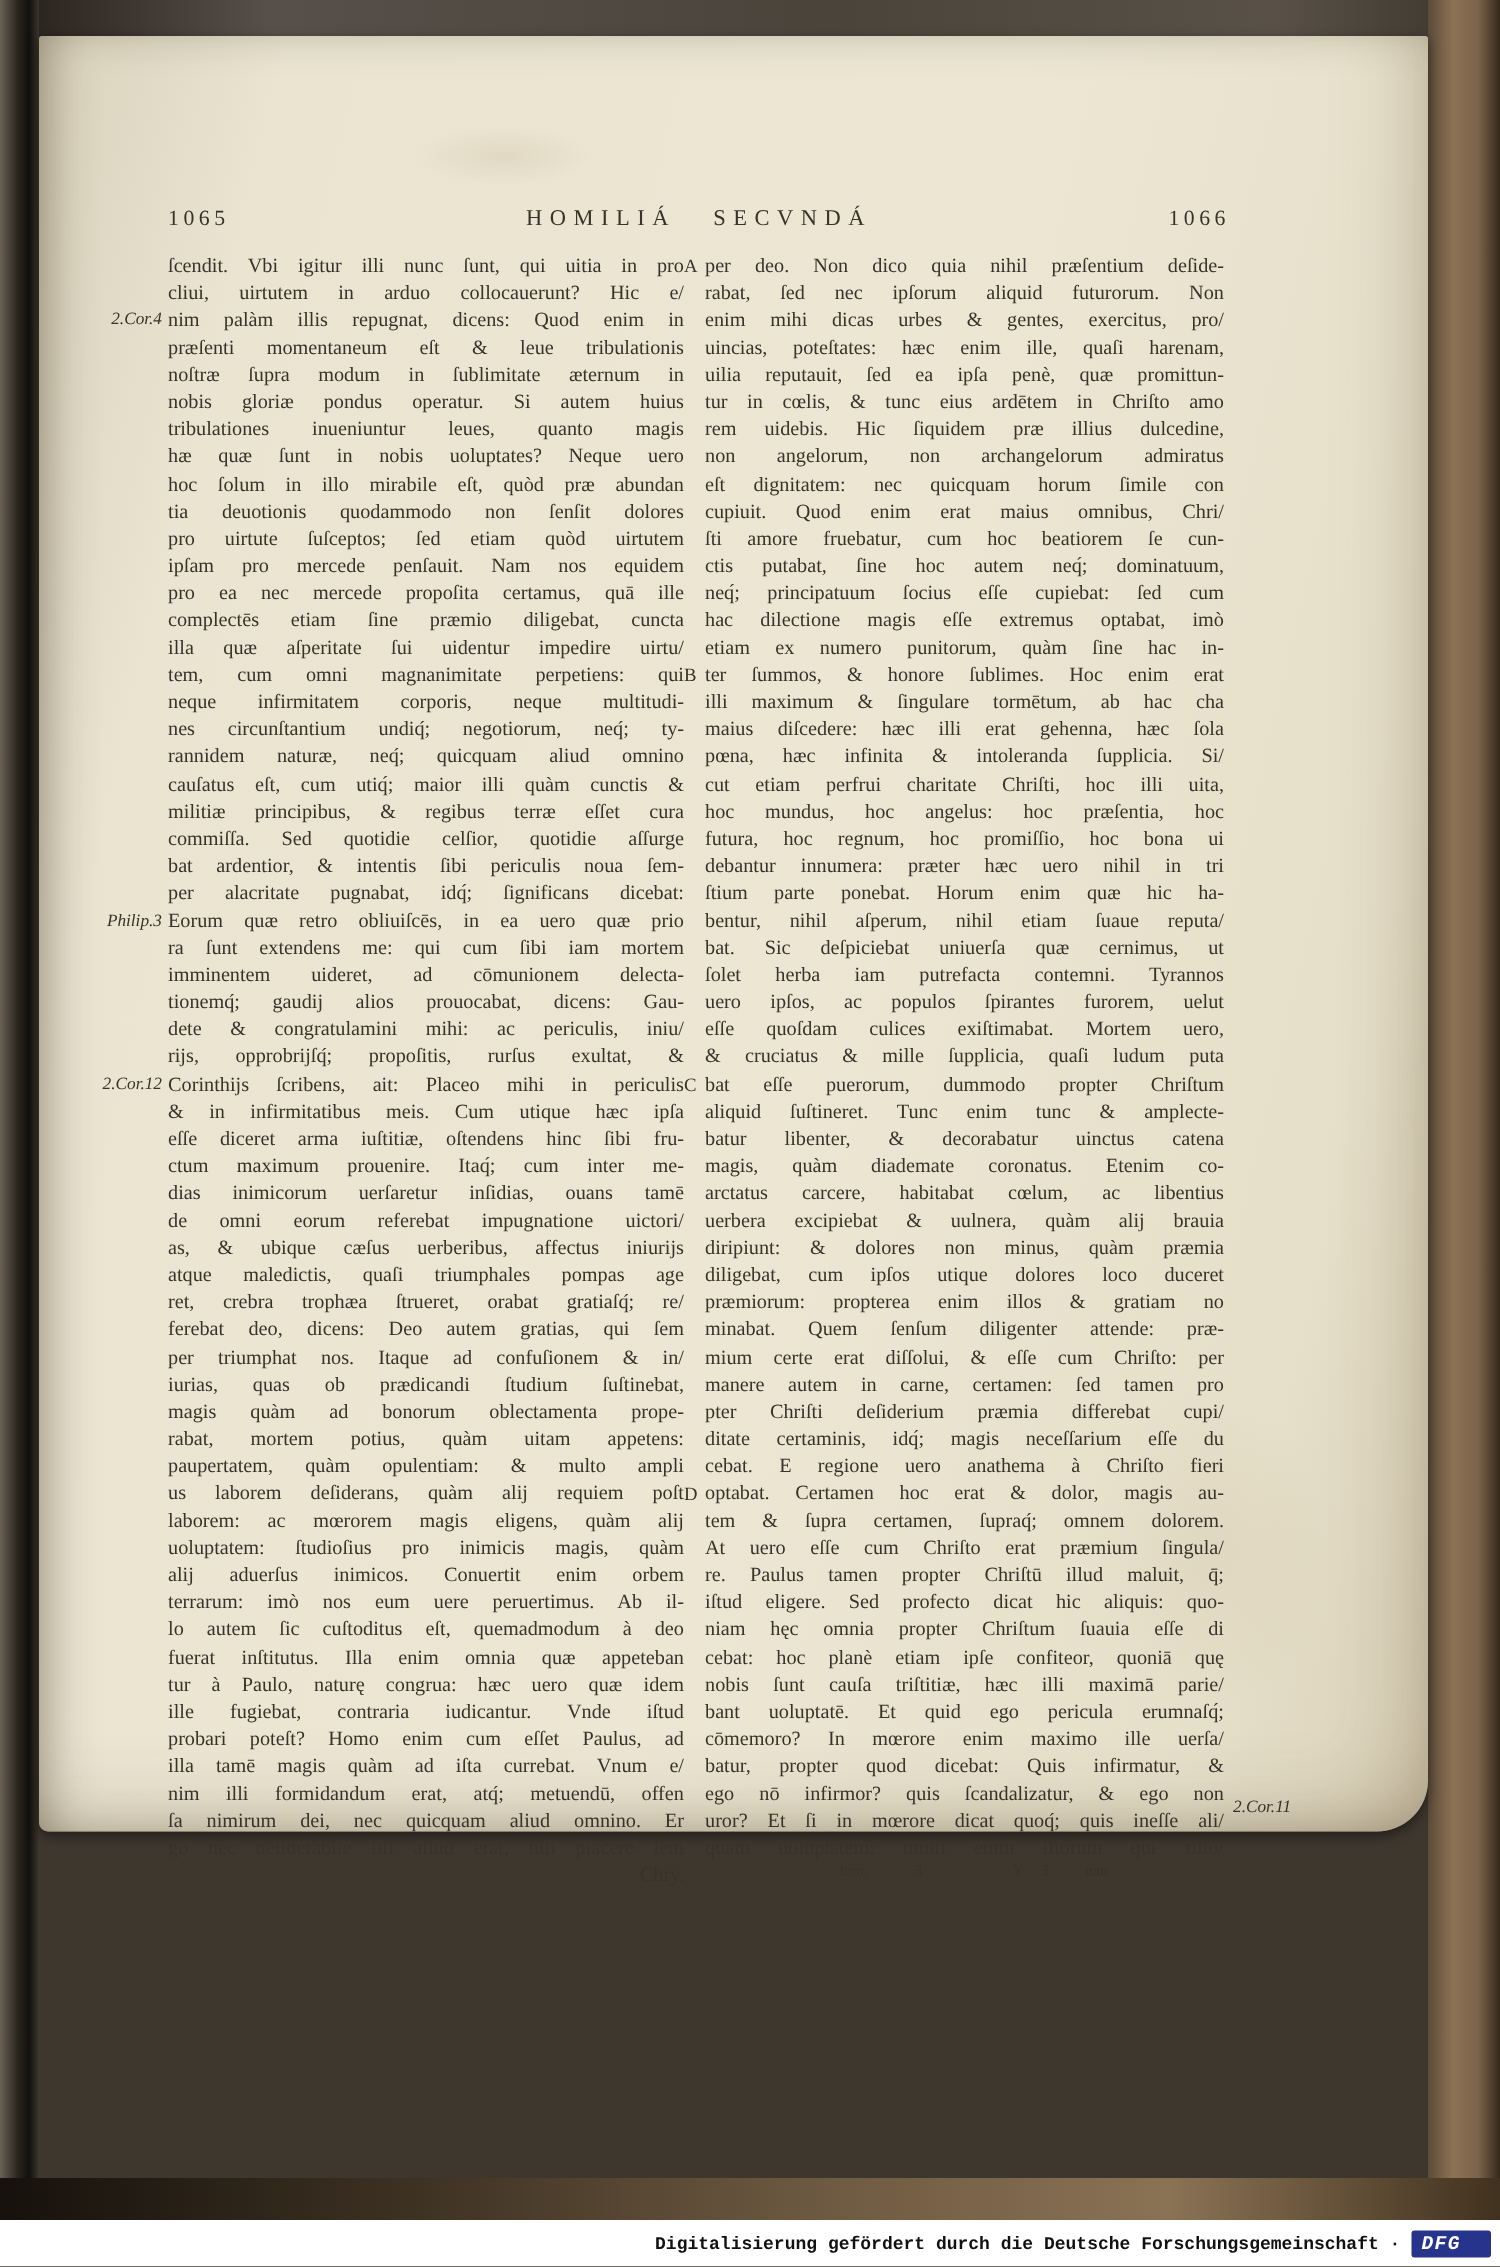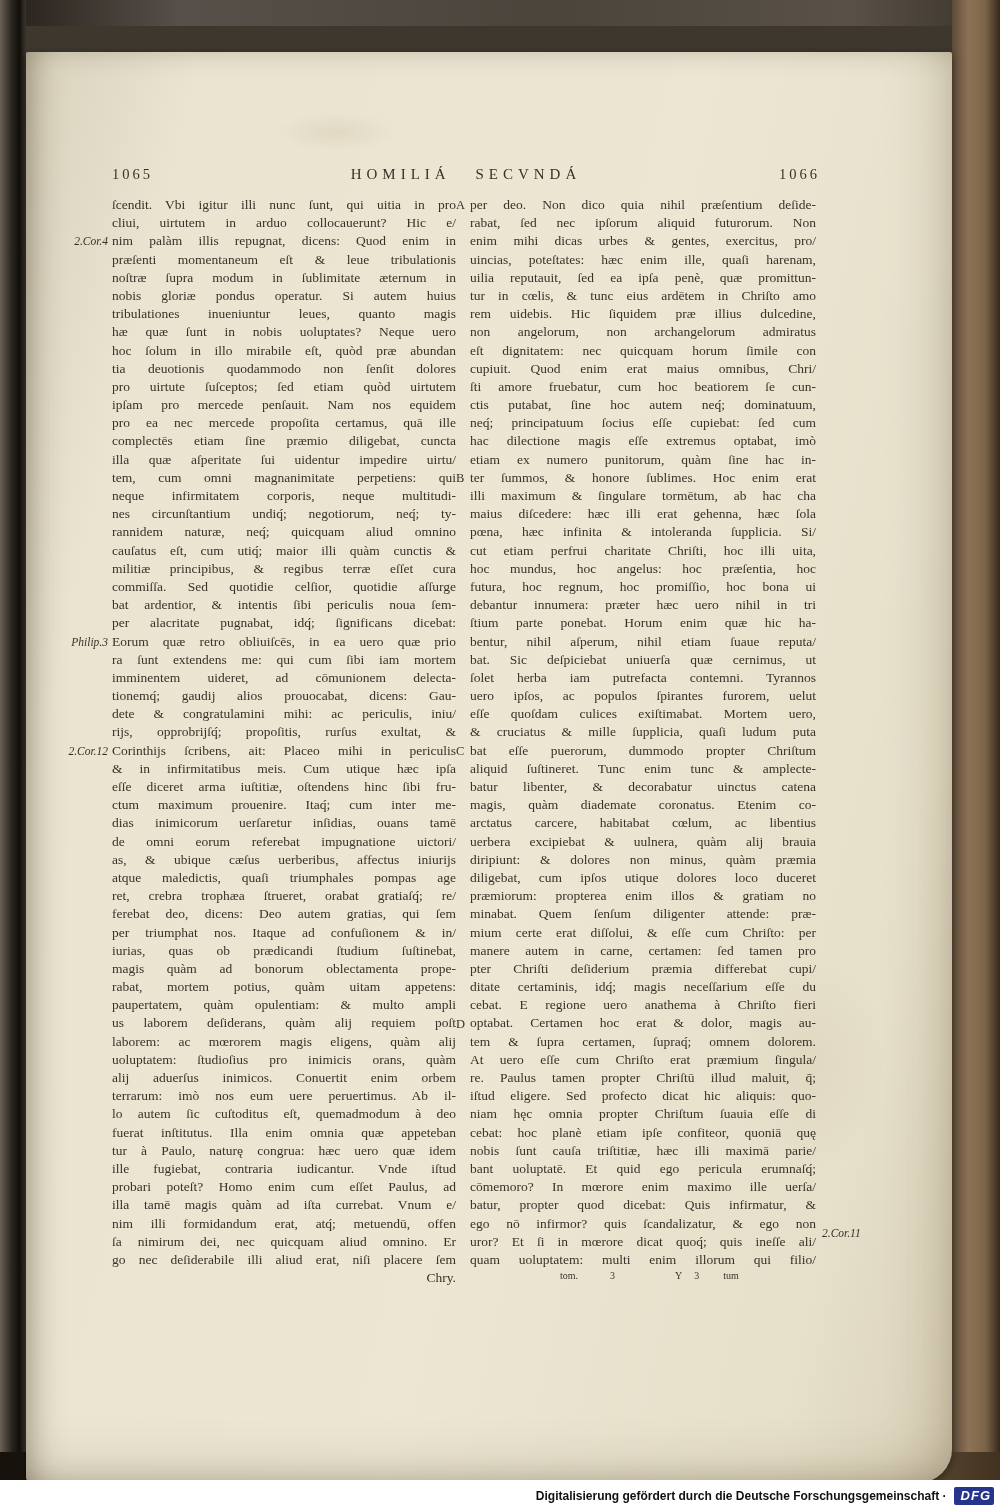--- a/index.html
+++ b/index.html
@@ -5,26 +5,26 @@
   html,body{margin:0;padding:0;width:1000px;height:1511px;overflow:hidden;background:#3d372e;}
   .scan{position:relative;width:1000px;height:1511px;font-family:"Liberation Serif","DejaVu Serif",serif;}
   .top-band{position:absolute;left:0;top:0;width:1000px;height:26px;
     background:linear-gradient(90deg,#241f18,#57504a 18%,#4a443b 55%,#595147 85%,#3a332b);}
   .spine{position:absolute;left:0;top:0;width:26px;height:1480px;
     background:linear-gradient(90deg,#6a6156,#2a251e 45%,#12100c 75%,#3c362d);}
   .right-edge{position:absolute;right:0;top:0;width:48px;height:1480px;
     background:linear-gradient(90deg,#5c4a38,#8d7355 35%,#7b6349 70%,#34281b);}
   .bottom-edge{position:absolute;left:0;bottom:31px;width:1000px;height:28px;
     background:linear-gradient(90deg,#16110c,#3e3223 28%,#6e5a42 55%,#8a7254 78%,#41321f);}
-  .page{position:absolute;left:26px;top:24px;width:926px;height:1431px;
+  .page{position:absolute;left:26px;top:24px;width:926px;height:1197px;
     background:linear-gradient(103deg,#d9d1bb,#eae4d1 14%,#ece6d3 55%,#e6dfc9 86%,#d9d0b8);
     border-radius:2px 2px 34px 6px;
     box-shadow:inset 16px 0 34px -14px rgba(62,50,30,.5), inset -26px -24px 60px -26px rgba(100,80,48,.38),
                0 3px 8px rgba(0,0,0,.45);
-    color:#39322a;margin-top:28px;}
+    color:#39322a;}
   .stain{position:absolute;border-radius:50%;pointer-events:none;}
   .stain.s1{left:250px;top:60px;width:120px;height:40px;background:radial-gradient(closest-side,rgba(160,130,80,.12),rgba(160,130,80,0));}
   .stain.s2{left:700px;top:900px;width:160px;height:220px;background:radial-gradient(closest-side,rgba(150,120,70,.08),rgba(150,120,70,0));}
   .pagehead{position:absolute;left:86px;top:114px;width:708px;display:flex;justify-content:space-between;align-items:baseline;}
   .pagenum{font-size:14.5px;letter-spacing:3px;}
   .runtitle{font-size:15px;letter-spacing:5px;word-spacing:16px;}
   .col{position:absolute;top:144px;font-size:13.5px;}
   .col.left{left:86px;width:344px;}
   .col.right{left:444px;width:346px;}
   .text-line{height:18.2px;line-height:18.2px;text-align:justify;text-align-last:justify;white-space:nowrap;}
@@ -38,24 +38,24 @@
   .catchword{position:absolute;left:86px;top:1218px;width:344px;text-align:right;font-size:13.5px;}
   .sigline{position:absolute;left:444px;top:1218px;width:346px;font-size:10px;}
   .sigline .sig-part{display:inline-block;}
   .sigline .sig-part:nth-child(1){margin-left:90px;}
   .sigline .sig-part:nth-child(2){margin-left:32px;}
   .sigline .sig-part:nth-child(3){margin-left:60px;}
   .sigline .sig-part:nth-child(4){margin-left:12px;}
   .sigline .sig-part:nth-child(5){margin-left:24px;}
   .scan-footer{position:absolute;left:0;bottom:0;width:1000px;height:31px;background:#ffffff;
     display:flex;align-items:center;justify-content:flex-end;gap:7px;padding-right:6px;box-sizing:border-box;
-    font-family:Liberation Sans, sans-serif;}
+    font-family:Liberation Mono, monospace;}
   .credit{font-size:12px;font-weight:bold;color:#111;}
   .dfg-logo{display:inline-block;color:#fff;font-weight:bold;font-style:italic;font-size:13px;
-    padding:1px 3px 2px 7px;letter-spacing:1px;border-radius:2px;}
+    padding:1px 20px 2px 7px;letter-spacing:1px;border-radius:2px;}
 </style>
 </head>
 <body>
 
 <div class="scan">
   <div class="top-band"></div>
   <div class="spine"></div>
   <div class="right-edge"></div>
   <div class="bottom-edge"></div>
 
@@ -116,21 +116,21 @@
         <div class="text-line">atque maledictis, quaſi triumphales pompas age</div>
         <div class="text-line">ret, crebra trophæa ſtrueret, orabat gratiaſq́; re/</div>
         <div class="text-line">ferebat deo, dicens: Deo autem gratias, qui ſem</div>
         <div class="text-line">per triumphat nos. Itaque ad confuſionem &amp; in/</div>
         <div class="text-line">iurias, quas ob prædicandi ſtudium ſuſtinebat,</div>
         <div class="text-line">magis quàm ad bonorum oblectamenta prope-</div>
         <div class="text-line">rabat, mortem potius, quàm uitam appetens:</div>
         <div class="text-line">paupertatem, quàm opulentiam: &amp; multo ampli</div>
         <div class="text-line">us laborem deſiderans, quàm alij requiem poſt</div>
         <div class="text-line">laborem: ac mœrorem magis eligens, quàm alij</div>
-        <div class="text-line">uoluptatem: ſtudioſius pro inimicis orans, quàm</div>
+        <div class="text-line">uoluptatem: ſtudioſius pro inimicis magis, quàm</div>
         <div class="text-line">alij aduerſus inimicos. Conuertit enim orbem</div>
         <div class="text-line">terrarum: imò nos eum uere peruertimus. Ab il-</div>
         <div class="text-line">lo autem ſic cuſtoditus eſt, quemadmodum à deo</div>
         <div class="text-line">fuerat inſtitutus. Illa enim omnia quæ appeteban</div>
         <div class="text-line">tur à Paulo, naturę congrua: hæc uero quæ idem</div>
         <div class="text-line">ille fugiebat, contraria iudicantur. Vnde iſtud</div>
         <div class="text-line">probari poteſt? Homo enim cum eſſet Paulus, ad</div>
         <div class="text-line">illa tamē magis quàm ad iſta currebat. Vnum e/</div>
         <div class="text-line">nim illi formidandum erat, atq́; metuendū, offen</div>
         <div class="text-line">ſa nimirum dei, nec quicquam aliud omnino. Er</div>

